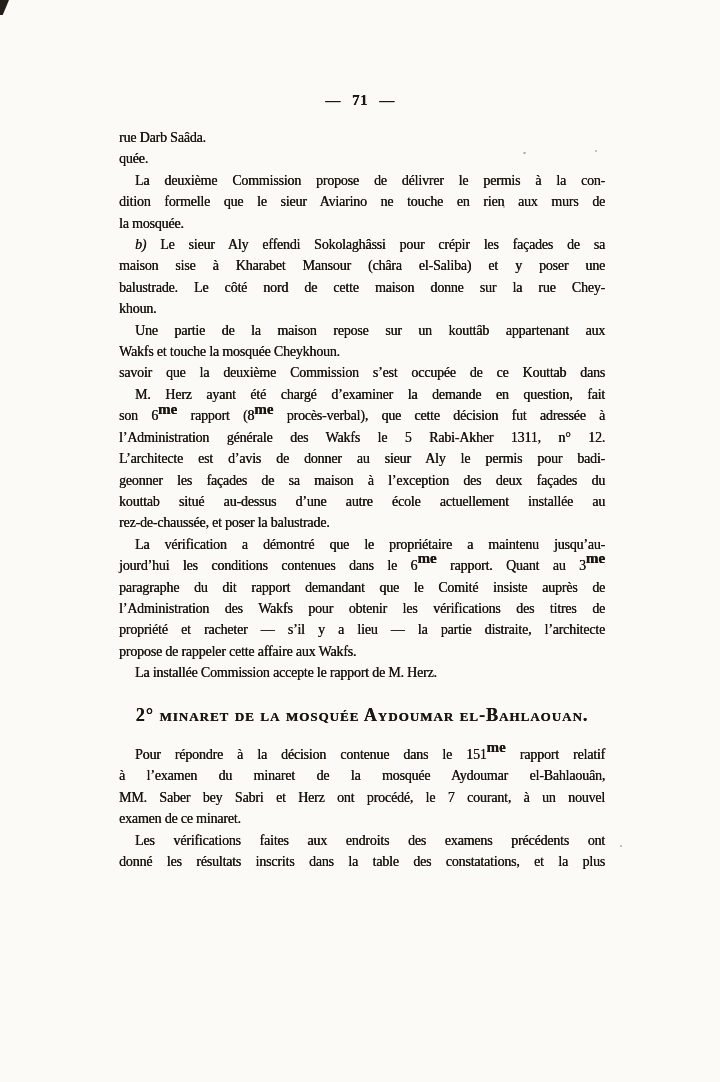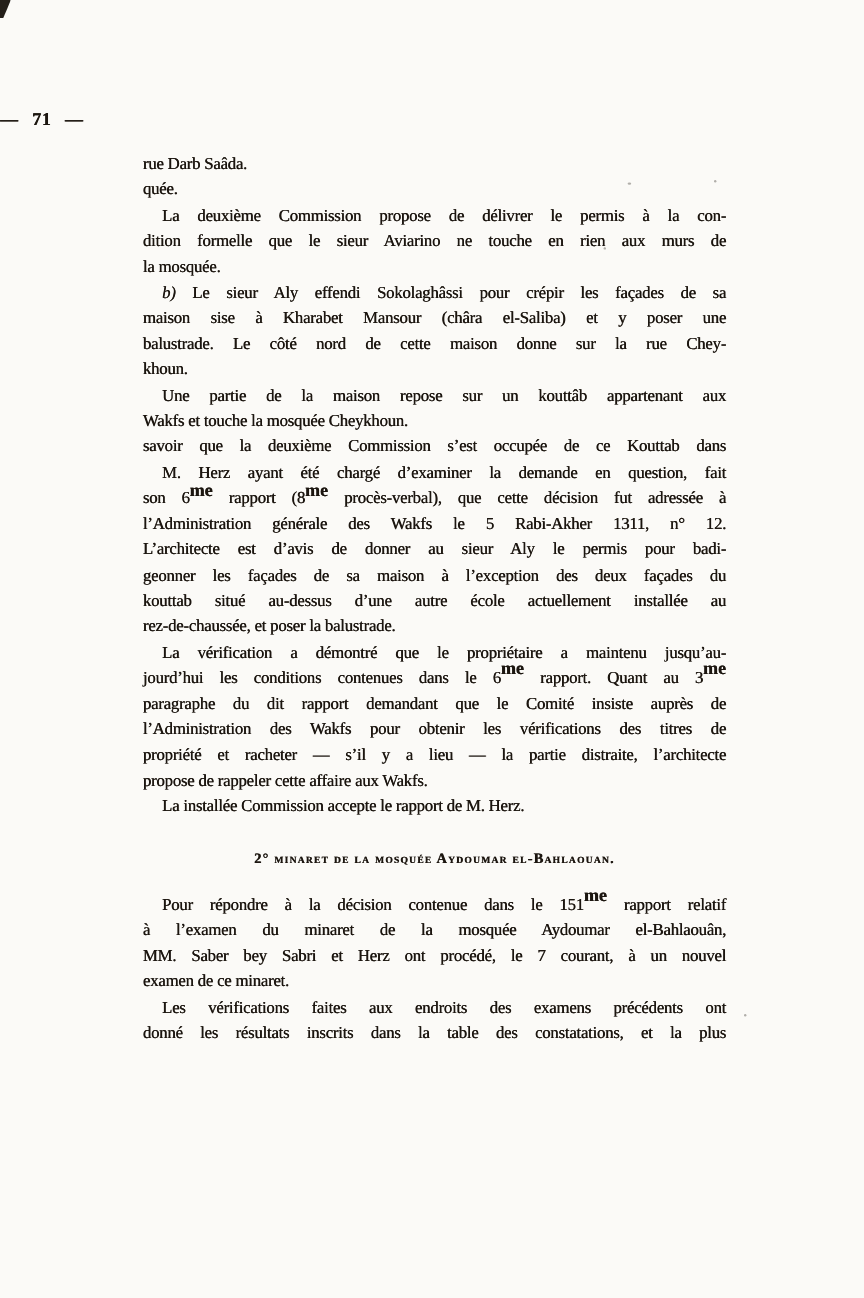--- a/index.html
+++ b/index.html
@@ -11,20 +11,21 @@
   .page {
     position: relative;
     width: 720px; height: 1082px;
     background: #fbfaf7;
     overflow: hidden;
     color: #1c1610;
   }
   .page-header {
     position: absolute;
     top: 92px; left: 0; width: 720px;
+    text-align: center;
     font-size: 15px;
     font-weight: bold;
     word-spacing: 7px;
     letter-spacing: 0.5px;
     text-shadow: 0.3px 0 0 currentColor;
   }
   .textblock {
     position: absolute;
     left: 119px; top: 127px; width: 486px;
     font-size: 14px;
@@ -36,21 +37,21 @@
   .paragraph { margin: 0; }
   .line { text-align-last: justify; }
   .line.end { text-align-last: left; }
   .line.indent { text-indent: 16px; }
   .section-heading {
     margin: 21px 0 18px 0;
     text-align: center;
     text-align-last: center;
     font-variant: small-caps;
     font-weight: bold;
-    font-size: 12px;
+    font-size: 18px;
     letter-spacing: 1px;
     text-indent: 0;
   }
   sup {
     font-size: 15px;
     line-height: 0;
     letter-spacing: 0;
     position: relative;
     top: -1px;
     vertical-align: super;

